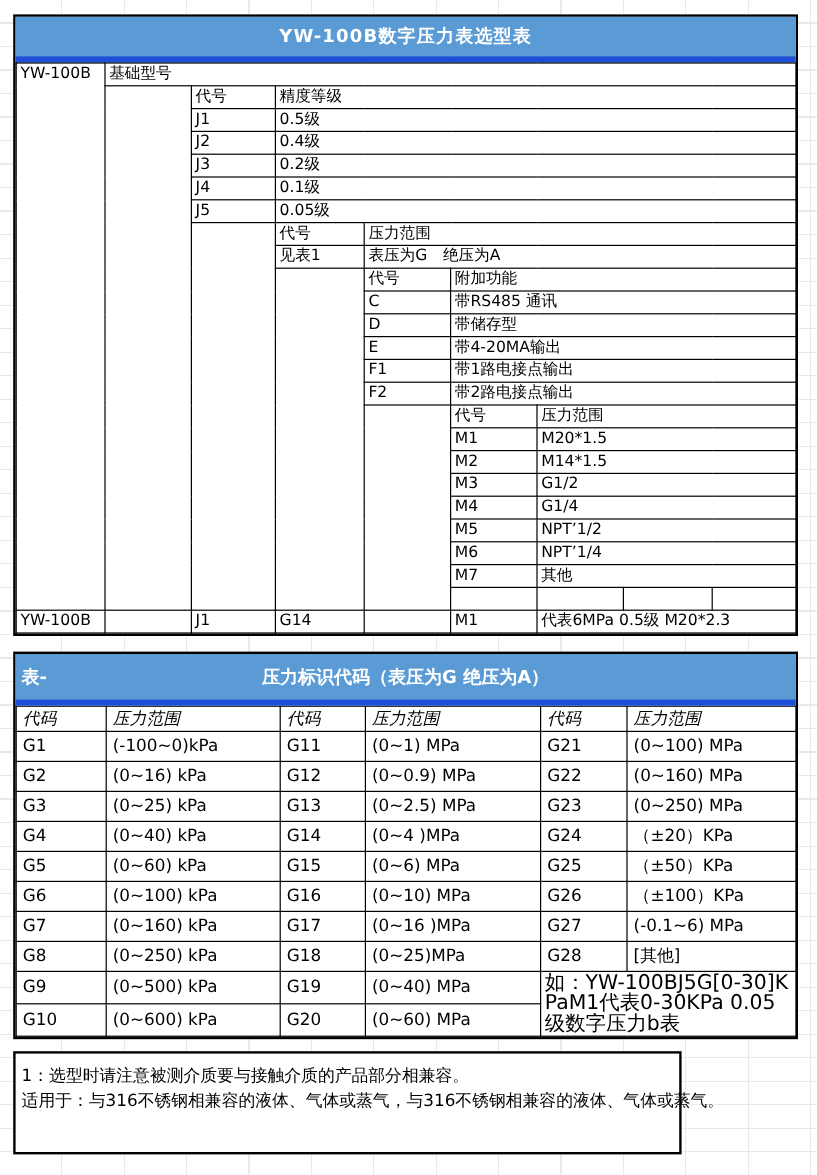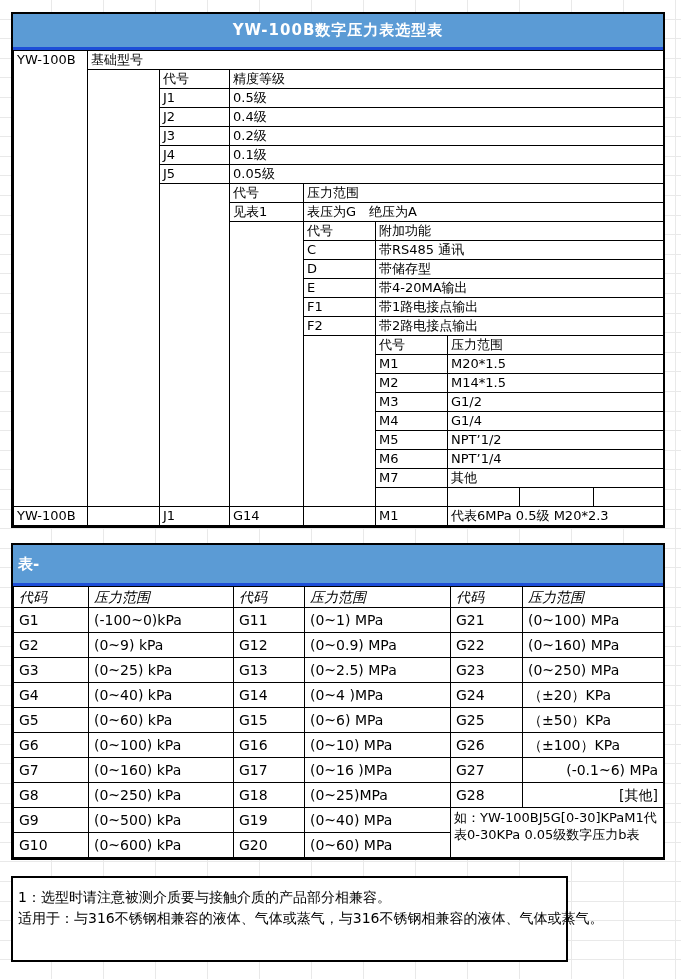--- a/index.html
+++ b/index.html
@@ -5,35 +5,35 @@
   html,body{margin:0;padding:0;}
   body{font-family:"DejaVu Sans",sans-serif;background:#fff;}
   #page{position:relative;width:681px;height:979px;overflow:hidden;background:#fff;
     background-image:
       repeating-linear-gradient(to right, transparent 0 51px, #e9e9e9 51px 52px),
       repeating-linear-gradient(to bottom, transparent 0 18.6px, #e9e9e9 18.6px 19.6px);}
   .panel{position:absolute;background:#fff;border:2px solid #000;}
   
   #t1{left:11px;top:12px;width:650px;}
   .bluebar{background:#5b9bd5;color:#fff;font-weight:bold;font-size:15px;
-    border-bottom:3px solid #1d4ed8;}
+    border-bottom:5px solid #1d4ed8;}
   #t1 .bluebar{height:33px;line-height:33px;text-align:center;letter-spacing:1px;}
   table{border-collapse:collapse;table-layout:fixed;width:650px;}
   td{border:1px solid #000;font-size:13px;line-height:18px;height:18px;
     padding:0 3px;overflow:hidden;white-space:nowrap;}
   .vt{vertical-align:top;}
   
   #t2{left:11px;top:543px;width:650px;}
   #t2 .bluebar{position:relative;height:38px;line-height:38px;text-align:center;}
   #t2 .tlabel{position:absolute;left:5px;top:0;}
   #t2 td{height:24px;font-size:14px;line-height:24px;padding:0 5px;}
   #t2 tr.hdr td{height:20px;line-height:20px;font-style:italic;}
-  #t2 td.center{text-align:right;}
+  #t2 td.center{text-align:left;}
   #t2 td.note{vertical-align:top;white-space:normal;word-break:break-all;
-    font-size:13px;line-height:17px;padding:1px 3px;}
+    font-size:17px;line-height:17px;padding:1px 3px;}
   
   #ft{left:11px;top:876px;width:557px;height:86px;font-size:14px;}
   #ft .ln{line-height:21px;padding:0 5px;white-space:nowrap;}
   #ft{padding-top:9px;box-sizing:border-box;}
 </style>
 </head>
 <body>
 
 <div id="page">
 
@@ -163,20 +163,21 @@
         <td>M1</td>
         <td colspan="3">代表6MPa 0.5级 M20*2.3</td>
       </tr>
     </tbody>
       </table>
   </div>
 
   <div id="t2" class="panel">
     <div class="bluebar">
       <span class="tlabel">表-</span>
+      <span>压力标识代码（表压为G 绝压为A）</span>
     </div>
     <table>
       <colgroup>
         <col style="width:75px">
           <col style="width:145px">
           <col style="width:71px">
         <col style="width:146px">
           <col style="width:72px">
           <col style="width:141px">
       </colgroup>
@@ -192,21 +193,21 @@
       <tr>
         <td>G1</td>
         <td>(-100~0)kPa</td>
         <td>G11</td>
         <td>(0~1) MPa</td>
         <td>G21</td>
         <td>(0~100) MPa</td>
       </tr>
       <tr>
         <td>G2</td>
-        <td>(0~9) kPa</td>
+        <td>(0~16) kPa</td>
         <td>G12</td>
         <td>(0~0.9) MPa</td>
         <td>G22</td>
         <td>(0~160) MPa</td>
       </tr>
       <tr>
         <td>G3</td>
         <td>(0~25) kPa</td>
         <td>G13</td>
         <td>(0~2.5) MPa</td>

